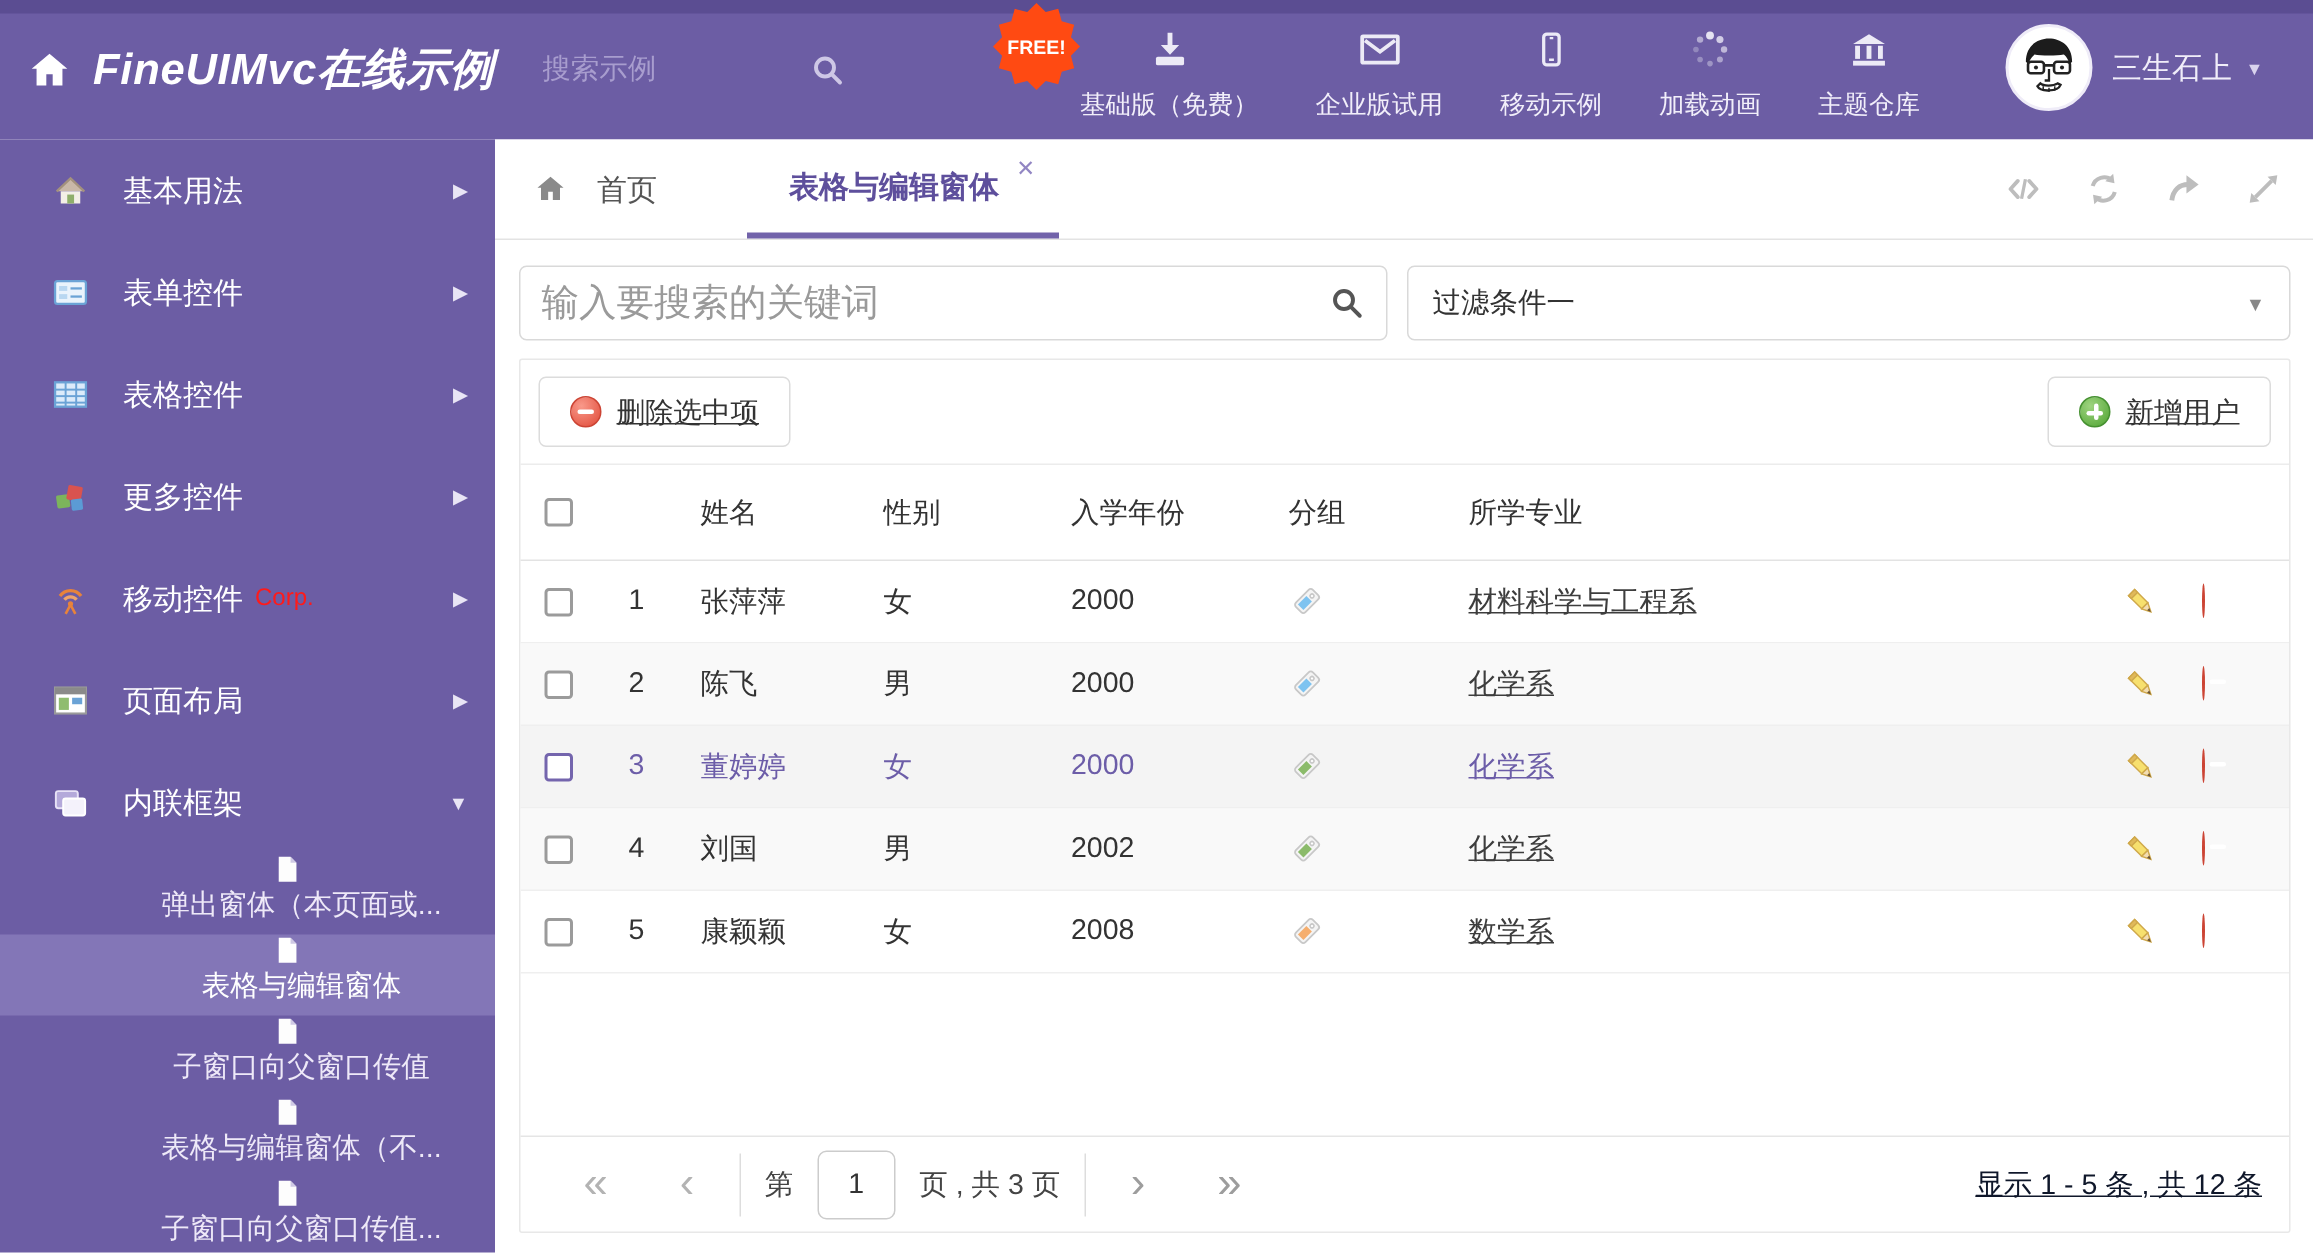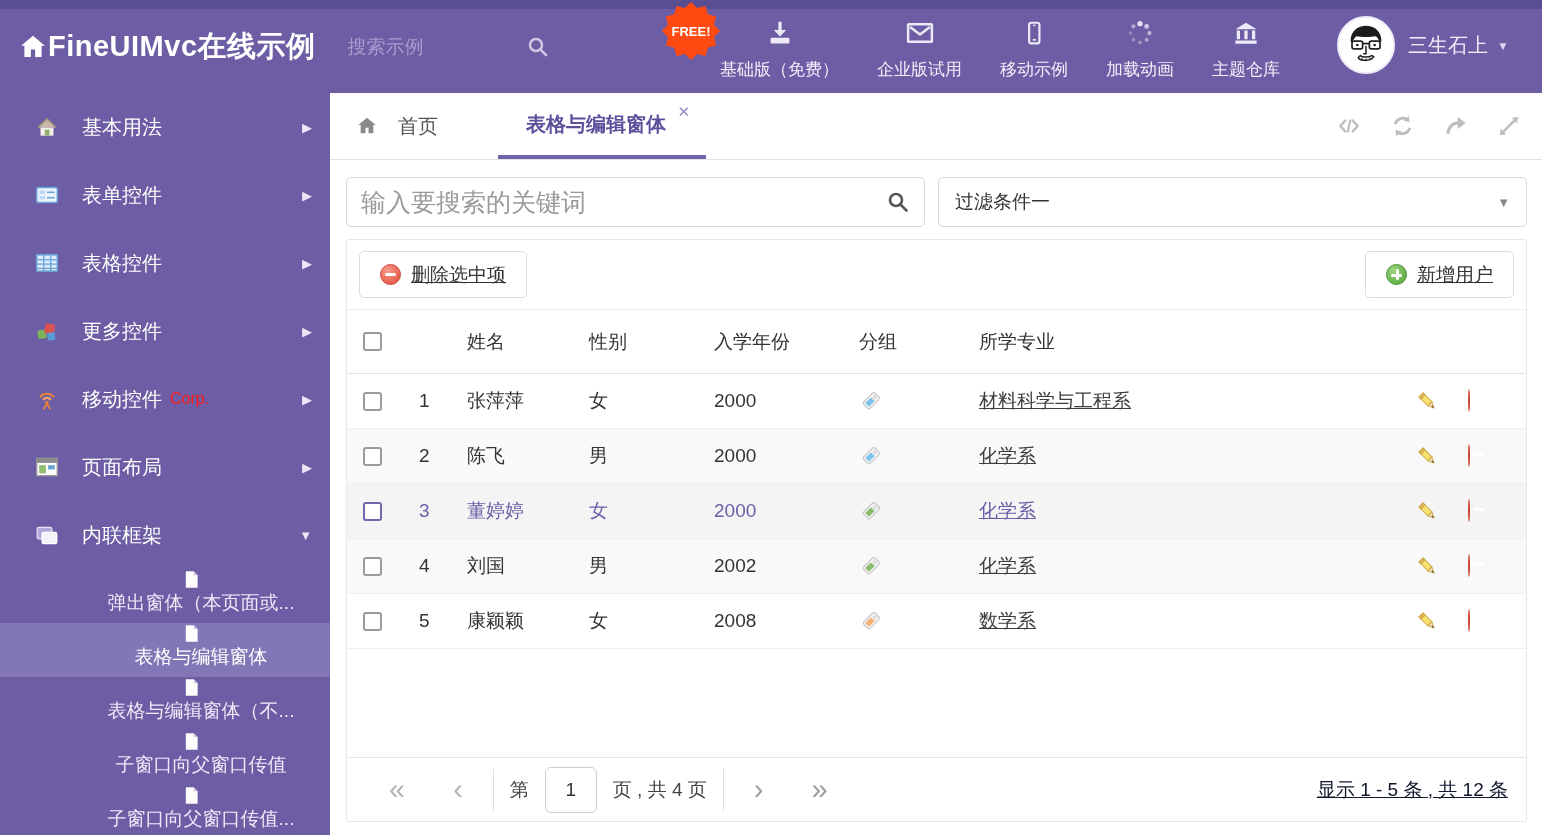--- a/index.html
+++ b/index.html
@@ -4,21 +4,21 @@
 <style>
   * { box-sizing: border-box; margin: 0; padding: 0; }
   html,body { width:1542px; height:835px; overflow:hidden; }
   body { font-family:"Liberation Sans","DejaVu Sans",sans-serif; background:#fff; color:#333; }
   svg { display:block; }
 
   
   .topbar { position:absolute; left:0; top:0; width:1542px; height:93px; background:#6c5da4; display:flex; align-items:center; }
   .topbar::before { content:""; position:absolute; left:0; top:0; width:100%; height:9px; background:#5b4d92; }
   .brand-home { margin-left:18px; color:#fff; }
-  .brand-title { color:#fff; font-size:29px; font-weight:bold; margin-left:0; letter-spacing:0.5px; }
+  .brand-title { color:#fff; font-size:29px; font-weight:bold; margin-left:14px; letter-spacing:0.5px;font-style:italic; }
   .top-search { margin-left:32px; width:170px; background:transparent; border:none; outline:none; font-size:19px; color:#d8d2ec; }
   .top-search::placeholder { color:#a89dce; }
   .top-search-icon { color:#cec7e6; margin-left:8px; }
   .free-badge { position:absolute; left:662px; top:2px; width:58px; height:58px; background:#ff4a12;
     clip-path: polygon(100% 50%,89.6% 60.6%,93.3% 75%,79% 79%,75% 93.3%,60.6% 89.6%,50% 100%,39.4% 89.6%,25% 93.3%,21% 79%,6.7% 75%,10.4% 60.6%,0% 50%,10.4% 39.4%,6.7% 25%,21% 21%,25% 6.7%,39.4% 10.4%,50% 0%,60.6% 10.4%,75% 6.7%,79% 21%,93.3% 25%,89.6% 39.4%);
     display:flex; align-items:center; justify-content:center; color:#fff; font-size:13px; font-weight:bold; }
   .top-nav { position:absolute; left:720px; top:14px; display:flex; align-items:flex-start; }
   .top-nav-item { display:flex; flex-direction:column; align-items:center; color:#fff; margin-right:38px; cursor:pointer; }
   .top-nav-item .t-ico { height:38px; display:flex; align-items:center; color:#eceaf6; }
   .top-nav-item .t-lbl { font-size:17px; margin-top:6px; color:#f2effa; white-space:nowrap; }
@@ -291,30 +291,30 @@
     </span>
     <span>表格与编辑窗体</span>
   </div>
   <div class="sub-item">
     <span class="s-ico">
       <svg width="21" height="21" viewBox="0 0 24 24">
           <path d="M5.5 2.5h9l4.5 4.5v14.5h-13.5z" fill="#fdfdfd"></path>
           <path d="M14.5 2.5v4.5h4.5z" fill="#cfc9e4"></path>
         </svg>
     </span>
-    <span>表格与编辑窗体（不...</span>
+    <span>子窗口向父窗口传值</span>
   </div>
   <div class="sub-item">
     <span class="s-ico">
       <svg width="21" height="21" viewBox="0 0 24 24">
           <path d="M5.5 2.5h9l4.5 4.5v14.5h-13.5z" fill="#fdfdfd"></path>
           <path d="M14.5 2.5v4.5h4.5z" fill="#cfc9e4"></path>
         </svg>
     </span>
-    <span>子窗口向父窗口传值</span>
+    <span>表格与编辑窗体（不...</span>
   </div>
   <div class="sub-item">
     <span class="s-ico">
       <svg width="21" height="21" viewBox="0 0 24 24">
           <path d="M5.5 2.5h9l4.5 4.5v14.5h-13.5z" fill="#fdfdfd"></path>
           <path d="M14.5 2.5v4.5h4.5z" fill="#cfc9e4"></path>
         </svg>
     </span>
     <span>子窗口向父窗口传值...</span>
   </div>
@@ -550,21 +550,21 @@
         </div>
 
       <div class="spacer"></div>
 
       <div class="pager">
         <span class="pg-arrow lt">«</span>
         <span class="pg-arrow lt">‹</span>
         <span class="pg-sep"></span>
         <span class="pg-text">第</span>
         <input class="pg-input" value="1" style="">
-        <span class="pg-text">页 , 共 4 页</span>
+        <span class="pg-text">页 , 共 3 页</span>
         <span class="pg-sep"></span>
         <span class="pg-arrow">›</span>
         <span class="pg-arrow">»</span>
         <span class="pg-summary">显示 1 - 5 条 , 共 12 条</span>
       </div>
     </div>
   </div>
 </main>
 
 </body></html>

